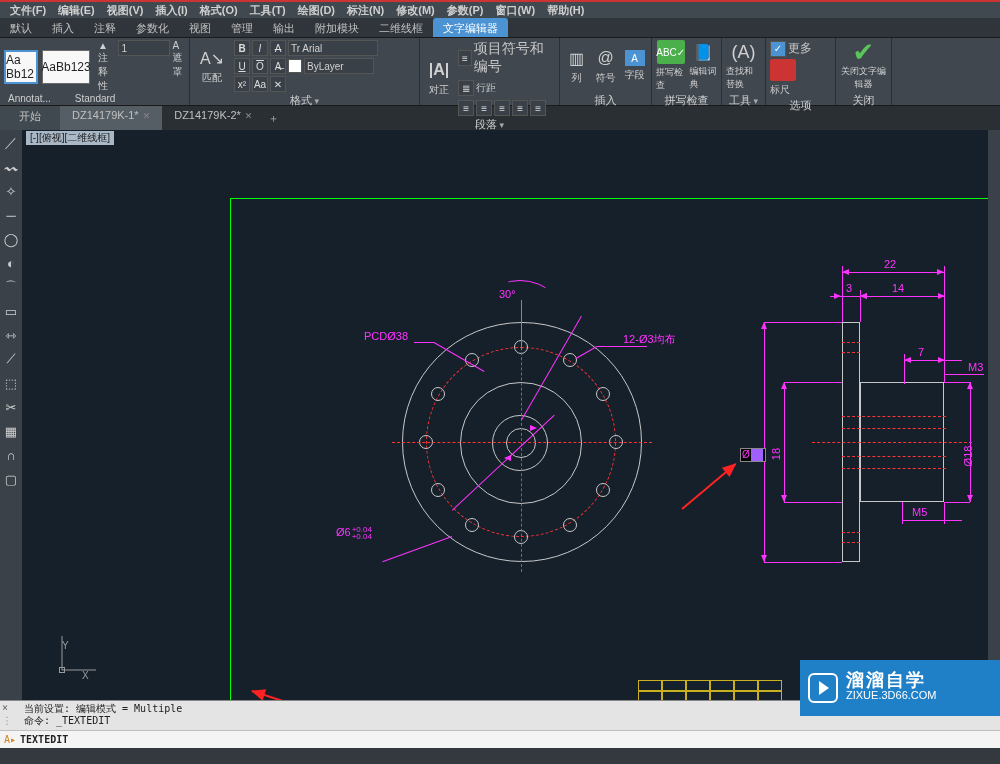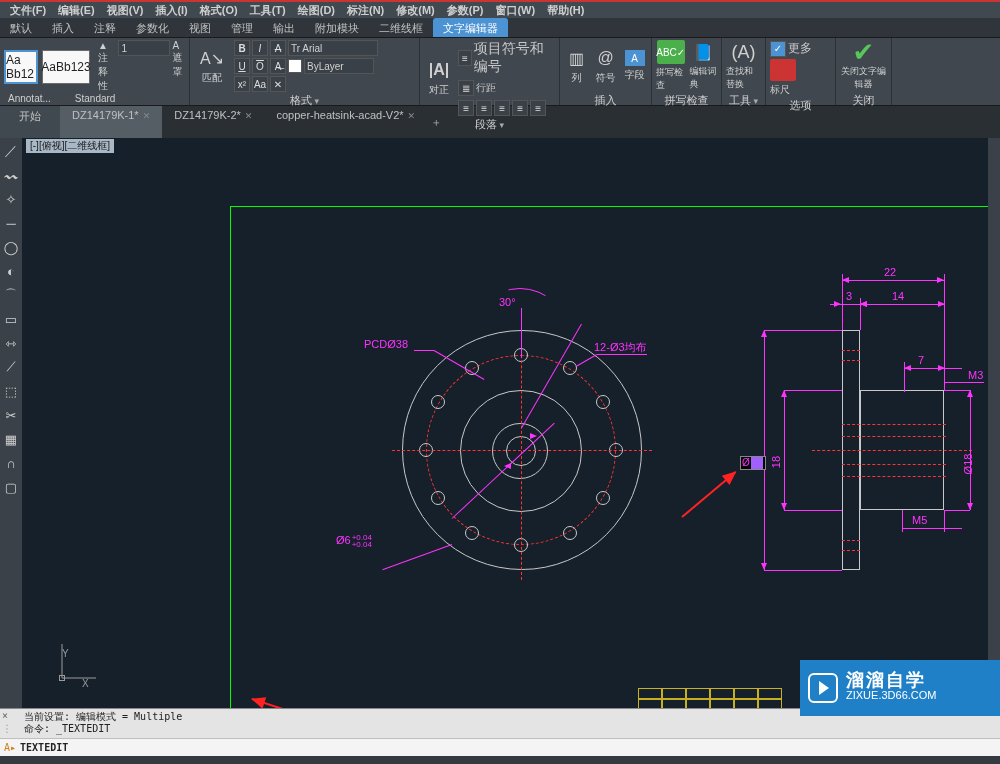--- a/index.html
+++ b/index.html
@@ -93,21 +93,21 @@
   .sq { width:16px; height:16px; background:#3a4047; border:1px solid #555; display:flex; align-items:center; justify-content:center; font-size:10px; color:#ddd;}
   .clrsq { width:14px; height:14px; background:#fff; border:1px solid #555;}
   .format-col { display:flex; flex-direction:column; gap:2px;}
 
   .abc-chk { width:28px; height:28px; background:#4bb04b; display:flex; align-items:center; justify-content:center; color:#fff; font-size:10px; border-radius:2px;}
   .flag-ico { width:26px; height:22px; background:#c33; border-radius:2px;}
   .check-green { color:#59c659; font-size:26px; line-height:22px;}
 
   
   .doc-tabs {
-    height: 32px;
+    height: 24px;
     background: #2a2f34;
     display: flex;
     align-items: stretch;
   }
   .doc-tabs .dtab {
     padding: 3px 12px 0 12px;
     color: #c0c0c0;
     font-size: 11px;
     position: relative;
     cursor: default;
@@ -463,21 +463,20 @@
       </div>
     </div>
     <div class="panel-title">关闭</div>
   </div>
 </div>
 
 <div class="doc-tabs">
   <div class="dtab home">开始</div>
   <div class="dtab active"><span>DZ14179K-1*</span><span class="x">✕</span></div>
   <div class="dtab"><span>DZ14179K-2*</span><span class="x">✕</span></div>
-  <div class="dtab"><span>copper-heatsink-acad-V2*</span><span class="x">✕</span></div>
   <div class="plus">＋</div>
 </div>
 
 <div class="workarea">
 
   <div class="tool-col-l">
     <div class="tico">／</div>
     <div class="tico">〰</div>
     <div class="tico">✧</div>
     <div class="tico">─</div>
@@ -528,21 +527,21 @@
     <div class="dline h" style="left:392px; top:212px; width:20px"></div>
     <div class="dline h" style="left:412px; top:212px; width:58px; transform:rotate(30deg); transform-origin:left center"></div>
 
     <span class="mtxt" style="left:477px; top:158px">30°</span>
 
     <div style="position:absolute; left:448px; top:150px; width:100px; height:100px; border:1px solid #ff33ff; border-radius:50%; clip-path: polygon(50% 50%, 38% 0, 80% 0);"></div>
 
     <div class="dline v" style="left:499px; top:170px; height:50px"></div>
     <div class="dline v" style="left:499px; top:170px; height:120px; transform:rotate(30deg); transform-origin:bottom center"></div>
 
-    <span class="mtxt" style="left:572px; top:202px">12-Ø3均布</span>
+    <span class="mtxt" style="left:601px; top:202px">12-Ø3均布</span>
     <div class="dline h" style="left:554px; top:228px; width:24px; transform:rotate(-30deg); transform-origin:left center"></div>
     <div class="dline h" style="left:575px; top:216px; width:50px"></div>
 
     <div class="dline h" style="left:430px; top:380px; width:140px; transform:rotate(-43deg); transform-origin:left center"></div>
     <div class="arrowL" style="left:482px; top:325px"></div>
     <div class="arrowR" style="left:508px; top:295px"></div>
 
     <span class="mtxt" style="left:314px; top:396px">
       <span>Ø6</span><span style="font-size:8px; display:inline-block; vertical-align:top; line-height:7px; margin-left:1px"><span>+0.04</span><br><span>+0.04</span></span>
     </span>

